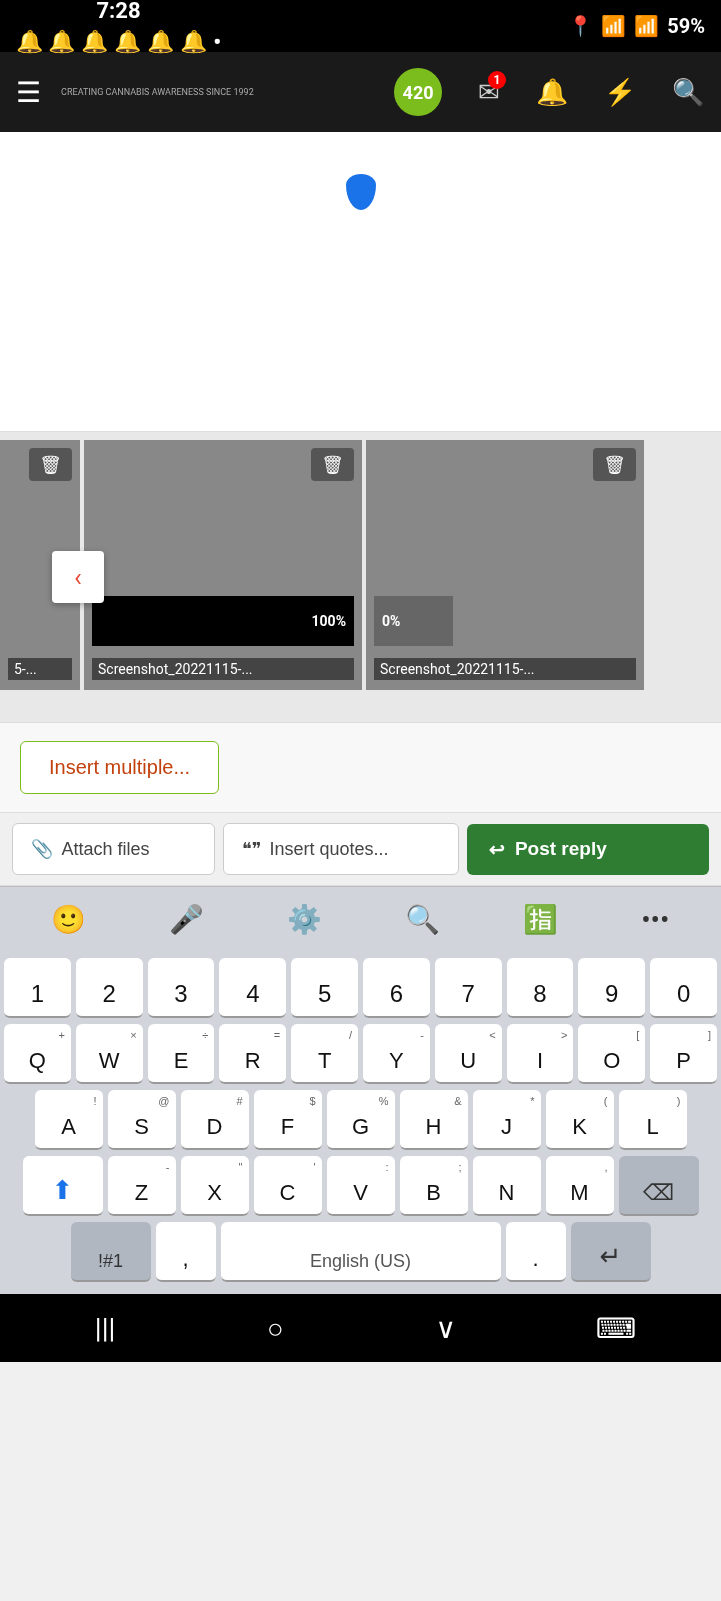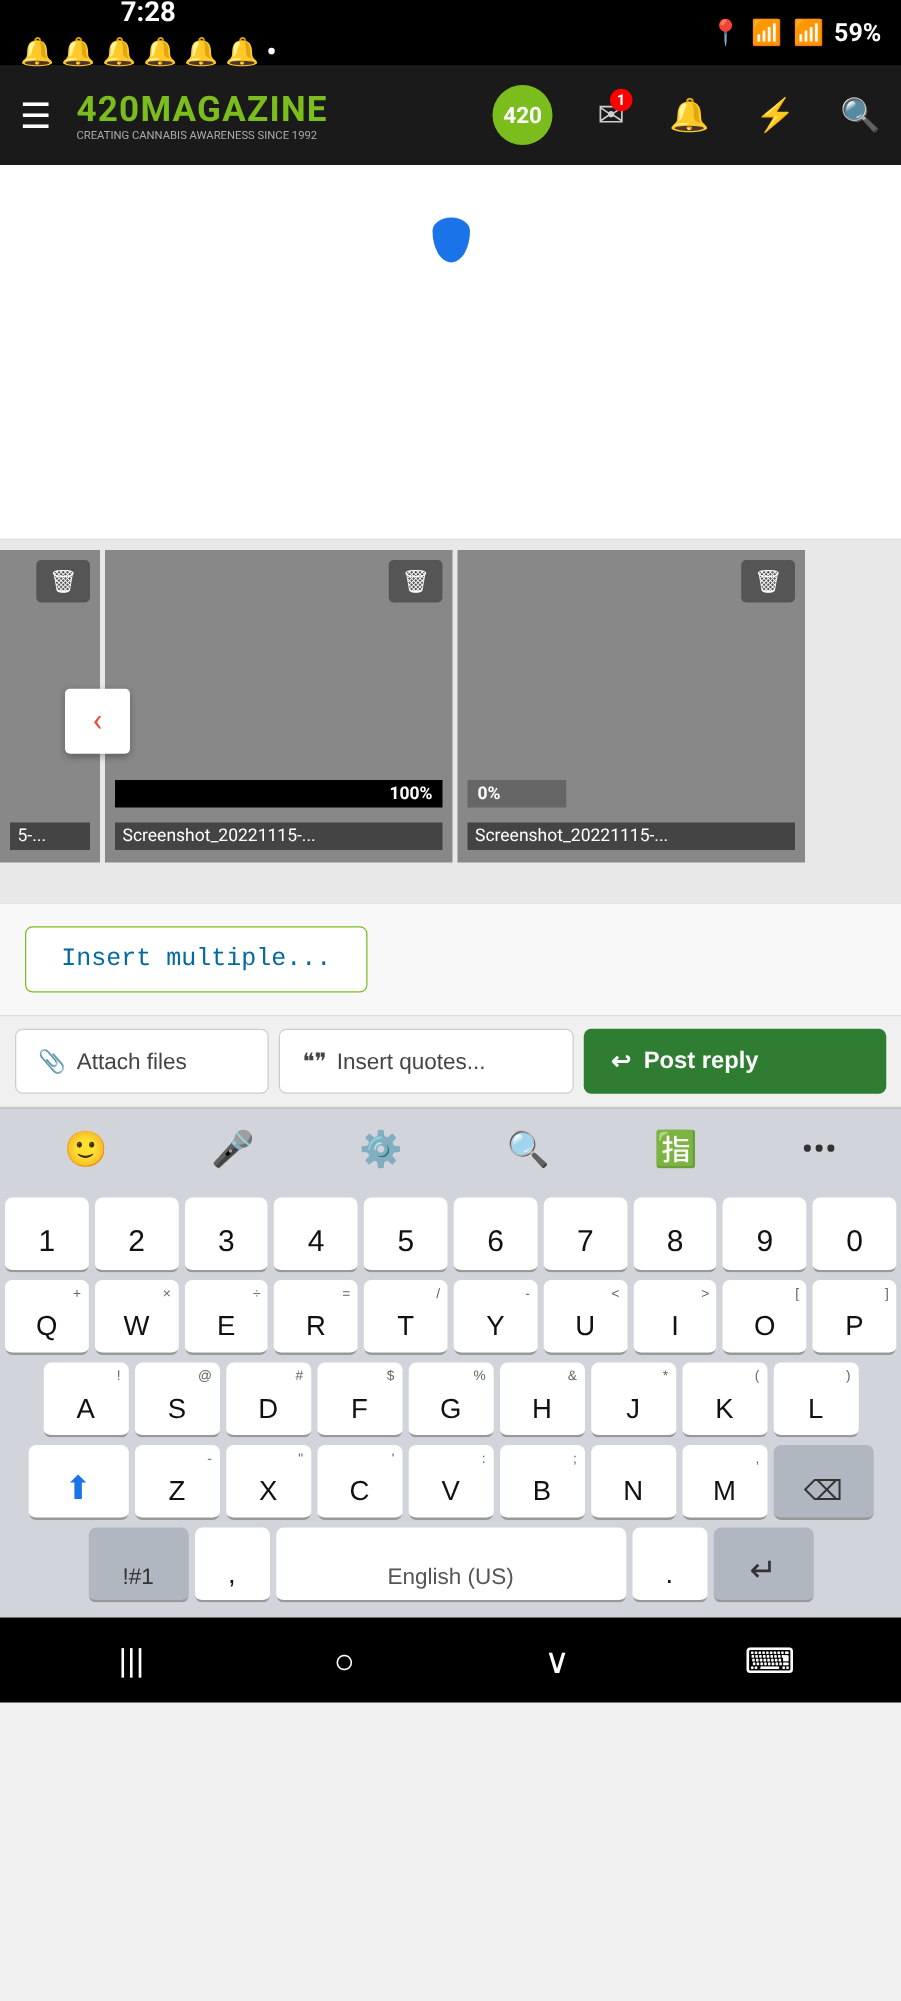--- a/index.html
+++ b/index.html
@@ -130,21 +130,21 @@
       z-index: 2;
     }
     .progress-bar-container {
       position: absolute;
       bottom: 44px; left: 8px; right: 8px;
     }
     .progress-bar {
       background: #000;
       color: #fff;
       text-align: right;
-      padding: 3px 8px;
+      padding: 17px 8px;
       font-size: 14px;
       font-weight: bold;
     }
     .progress-bar.zero {
       background: #666;
       text-align: left;
     }
     .attach-filename {
       position: absolute;
       bottom: 10px; left: 8px; right: 8px;
@@ -176,26 +176,25 @@
 
     
     .insert-multiple-section {
       background: #f8f8f8;
       padding: 18px 20px;
       border-top: 1px solid #ddd;
     }
     .insert-multiple-btn {
       border: 1.5px solid #7cbd1e;
       background: #fff;
-      color: #0369a1;
+      color: #c2410c;
       padding: 14px 28px;
       font-size: 20px;
       border-radius: 6px;
       cursor: pointer;
-      font-family: Liberation Mono, monospace;
     }
 
     
     .action-bar {
       background: #f0f0f0;
       display: flex;
       align-items: center;
       padding: 10px 12px;
       gap: 8px;
       border-top: 1px solid #ddd;
@@ -347,21 +346,20 @@
     <span>📶</span>
     <span>📶</span>
     <span>59%</span>
   </div>
 </div>
 
 <div class="navbar">
   <div class="navbar-left">
     <span class="hamburger">☰</span>
     <div>
-      <span class="logo-text">420MAGAZINE</span>
       <span class="logo-sub">CREATING CANNABIS AWARENESS SINCE 1992</span>
     </div>
   </div>
   <div class="navbar-right">
     <div class="avatar-circle">
       <span>420</span>
     </div>
     <div class="nav-icon">
       ✉
       <div class="notification-badge">1</div>

